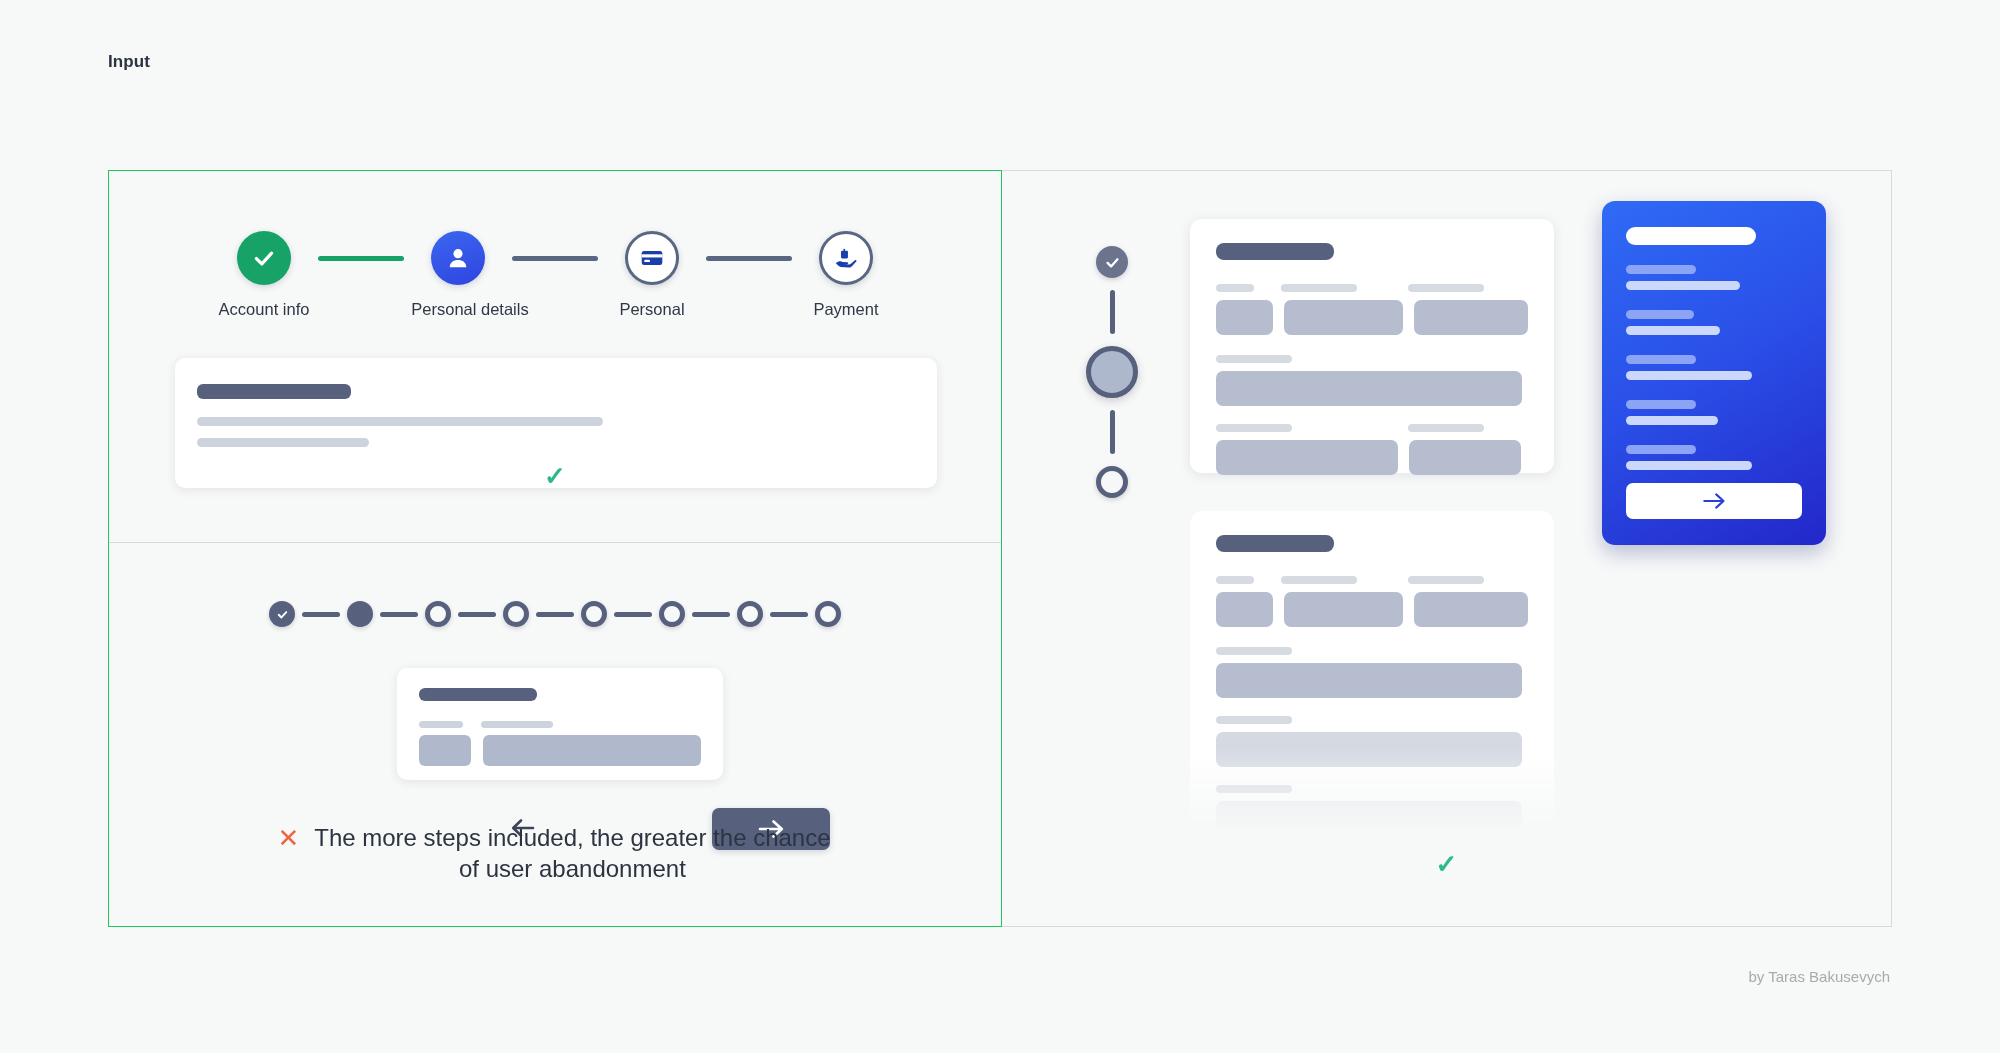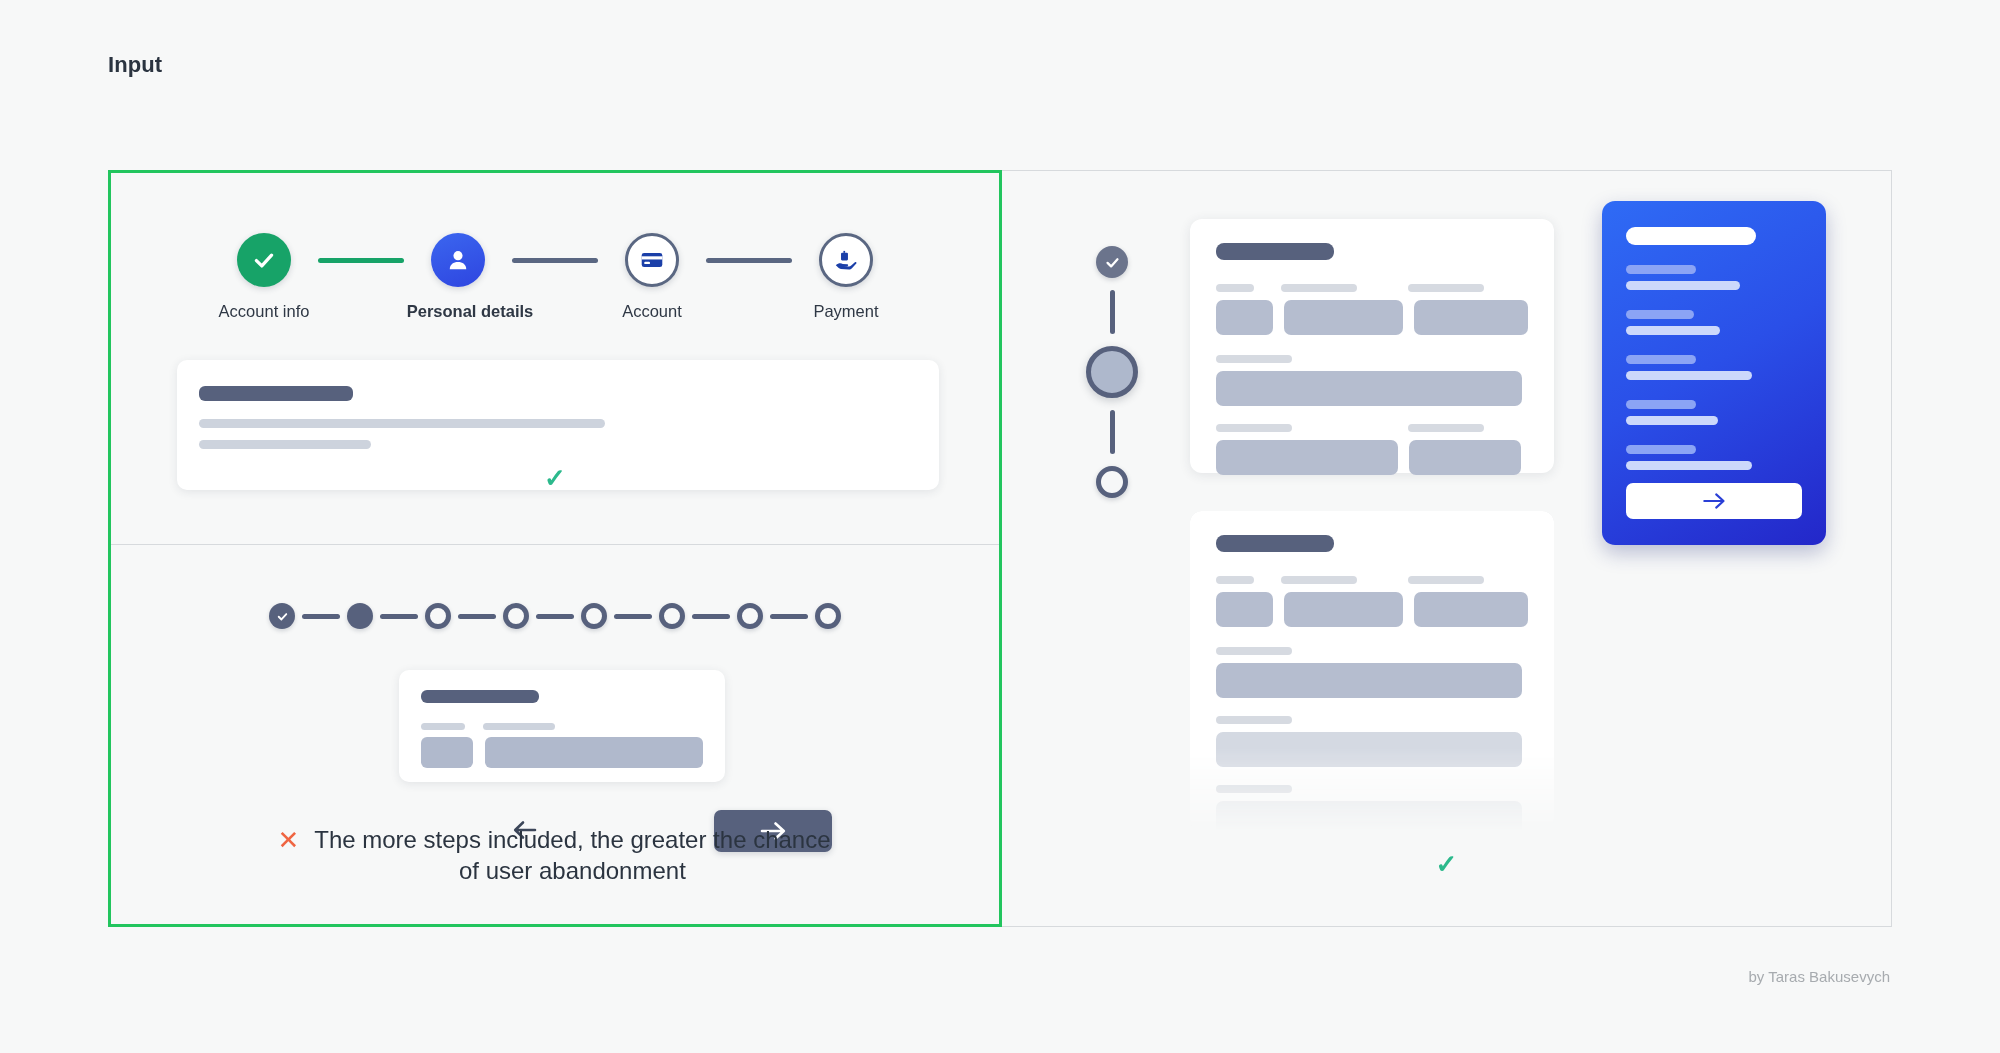--- a/index.html
+++ b/index.html
@@ -7,38 +7,38 @@
     width: 2000px; height: 1053px;
     background: #f7f8f8;
     font-family: "Liberation Sans", sans-serif;
     overflow: hidden;
   }
   .page { position: relative; width: 2000px; height: 1053px; background: #f7f8f8; }
 
   
   .header { position: absolute; left: 108px; top: 52px; }
   .eyebrow {
-    font-size: 22px; font-weight: 700; color: #2b3440;
+    font-size: 17px; font-weight: 700; color: #2b3440;
     letter-spacing: .1px;
   }
   .headline {
     margin-top: 14px;
     font-size: 40px; font-weight: 400; color: #3c4450;
     letter-spacing: .1px;
   }
 
   
   .panels {
     position: absolute; left: 108px; top: 170px;
     width: 1784px; height: 757px;
     display: flex;
   }
   .panel-left {
     width: 894px; height: 100%;
-    border: 3px solid #22c55e;
+    border: 1px solid #22c55e;
     display: flex; flex-direction: column;
   }
   .panel-right {
     width: 890px; height: 100%;
     border: 1px solid #d7dadd;
     border-left: none;
     position: relative;
   }
   .cell-top {
     height: 372px; border-bottom: 1px solid #d7dadd;
@@ -55,21 +55,21 @@
   .hstep { display: flex; flex-direction: column; align-items: center; width: 108px; }
   .hcircle {
     width: 54px; height: 54px; border-radius: 50%;
     display: flex; align-items: center; justify-content: center;
     box-shadow: 0 2px 6px rgba(40,50,70,.18);
   }
   .hcircle.done { background: #17a368; }
   .hcircle.current { background: linear-gradient(160deg,#3b66ef 0%,#2e45e0 100%); }
   .hcircle.todo { background: #ffffff; border: 3px solid #5a6782; }
   .hlabel { margin-top: 15px; font-size: 16.5px; color: #2f3845; white-space: nowrap; }
-  .hlabel.bold { font-weight: 700; padding-left: 24px; }
+  .hlabel.bold { font-weight: 400; padding-left: 24px; }
   .hline { width: 86px; height: 5px; border-radius: 3px; margin-top: 25px; }
   .hline.green { background: #17a368; }
   .hline.grey  { background: #5a6782; }
 
   
   .formcard {
     position: absolute; left: 66px; top: 187px;
     width: 762px; height: 130px;
     background: #fff; border-radius: 10px;
     box-shadow: 0 2px 10px rgba(40,50,70,.10);
@@ -240,21 +240,21 @@
           <div class="hline grey"></div>
 
           <div class="hstep">
             <div class="hcircle todo">
               <svg width="26" height="26" viewBox="0 0 24 24">
                 <rect x="2.5" y="5.5" width="19" height="13" rx="2.2" fill="#1b3fa8"></rect>
                 <rect x="2.5" y="8.6" width="19" height="2.9" fill="#ffffff"></rect>
                 <rect x="4.8" y="13.6" width="5.4" height="2.2" rx="1.1" fill="#ffffff"></rect>
               </svg>
             </div>
-            <div class="hlabel">Account</div>
+            <div class="hlabel">Personal</div>
           </div>
 
           <div class="hline grey"></div>
 
           <div class="hstep">
             <div class="hcircle todo">
               <svg width="26" height="26" viewBox="0 0 24 24">
                 <path d="M9.6 3.6h1.6V5.4H9.6z" fill="#1b3fa8"></path>
                 <rect x="7.4" y="5.2" width="6.4" height="7.2" rx="1" fill="#1b3fa8"></rect>
                 <path d="M2.6 16.8c2.4-2 4.6-2.2 6.4-1l4.2 0.2c1.1 0.05 1.1 1.6 0 1.7l-3.3 0.1

